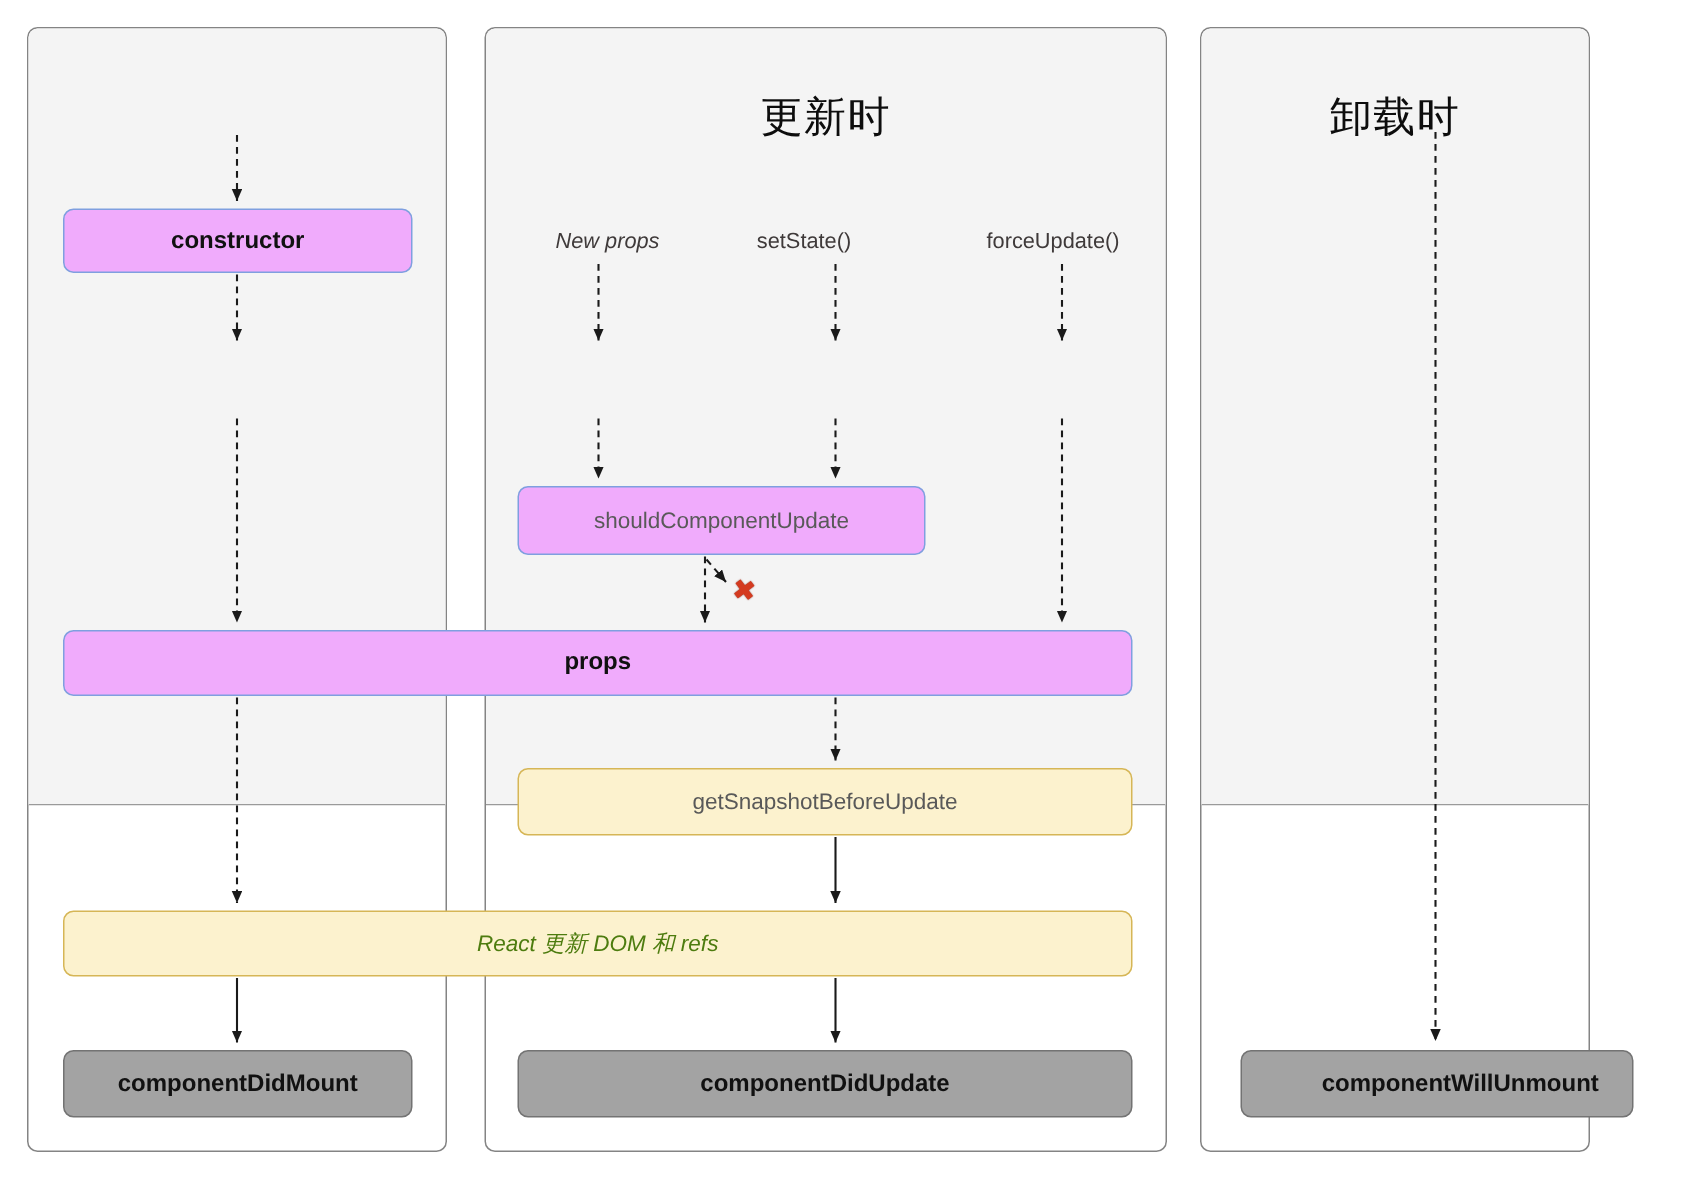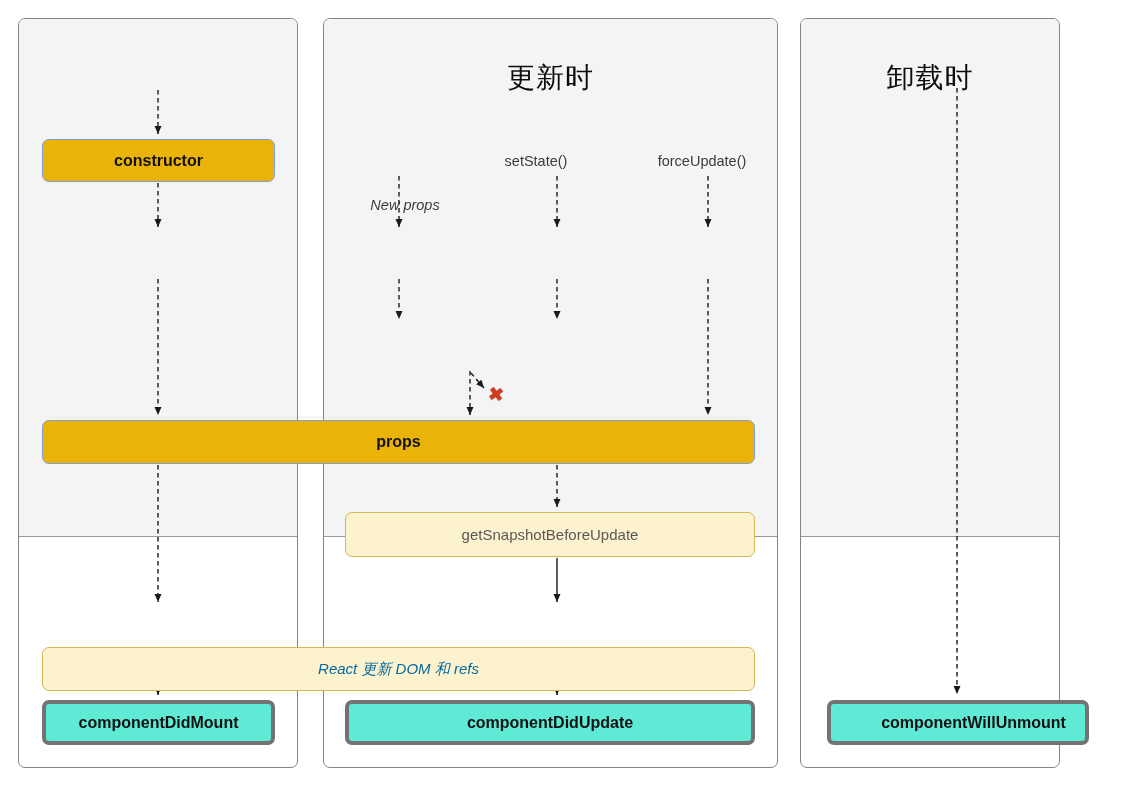--- a/index.html
+++ b/index.html
@@ -41,26 +41,26 @@
   
   .box {
     position: absolute;
     border-radius: 7px;
     display: flex;
     align-items: center;
     justify-content: center;
     font-size: 15px;
     text-align: center;
   }
-  .box.blue   { background: #eab308; border: 1px solid #7f9fdf; }
+  .box.blue   { background: #f0abfc; border: 1px solid #7f9fdf; }
   .box.yellow { background: #fcf2ce; border: 1px solid #d6b656; }
-  .box.green  { background: #5eead4; border: 4px solid #737373; text-align: center; }
+  .box.green  { background: #a3a3a3; border: 1px solid #737373; text-align: center; }
   .box.bold-label  { font-weight: bold; color: #111111; font-size: 16px; }
   .box.gray-label  { color: #595959; font-weight: normal; }
-  .box.italic-label{ color: #0369a1; font-style: italic; margin-top: 40px; }
+  .box.italic-label{ color: #4d7c0f; font-style: italic; }
 
   
   .trigger {
     position: absolute;
     top: 150px;
     height: 22px;
     line-height: 22px;
     text-align: center;
     font-size: 14.5px;
     color: #3f3a3a;
@@ -98,21 +98,21 @@
   <div class="panel" style="left:323px; top:18px; width:455px; height:750px;">
     <div class="panel-top" style="height:518px;"></div>
     <div class="panel-title">更新时</div>
   </div>
 
   <div class="panel" style="left:800px; top:18px; width:260px; height:750px;">
     <div class="panel-top" style="height:518px;"></div>
     <div class="panel-title">卸载时</div>
   </div>
 
-  <div class="trigger italic" style="left:405px;margin-top:44px;">New props</div>
+  <div class="trigger italic" style="left:405px;">New props</div>
   <div class="trigger" style="left:536px;">setState()</div>
   <div class="trigger" style="left:702px;">forceUpdate()</div>
 
   <svg class="arrows" width="1133" height="788" viewBox="0 0 1133 788">
     <defs>
       <marker id="ah" markerWidth="9" markerHeight="8" refX="8" refY="3.5" orient="auto" markerUnits="userSpaceOnUse">
         <path d="M0,0 L8,3.5 L0,7 Z" fill="#1a1a1a"></path>
       </marker>
     </defs>
     <g stroke="#1a1a1a" stroke-width="1.4" fill="none">
@@ -136,20 +136,21 @@
       <path d="M158,652 L158,695" marker-end="url(#ah)"></path>
       <path d="M557,652 L557,695" marker-end="url(#ah)"></path>
     </g>
   </svg>
 
   <div class="x-mark">✖</div>
 
   <div class="box blue bold-label" style="left:42px; top:139px; width:233px; height:43px;">constructor</div>
 
 
+  <div class="box blue gray-label" style="left:345px; top:324px; width:272px; height:46px;">shouldComponentUpdate</div>
 
   <div class="box blue bold-label" style="left:42px; top:420px; width:713px; height:44px;">props</div>
 
   <div class="box yellow gray-label" style="left:345px; top:512px; width:410px; height:45px;">getSnapshotBeforeUpdate</div>
 
   <div class="box yellow italic-label" style="left:42px; top:607px; width:713px; height:44px;">React 更新 DOM 和 refs</div>
 
   <div class="box green bold-label" style="left:42px; top:700px; width:233px; height:45px;">componentDidMount</div>
 
   <div class="box green bold-label" style="left:345px; top:700px; width:410px; height:45px;">componentDidUpdate</div>

